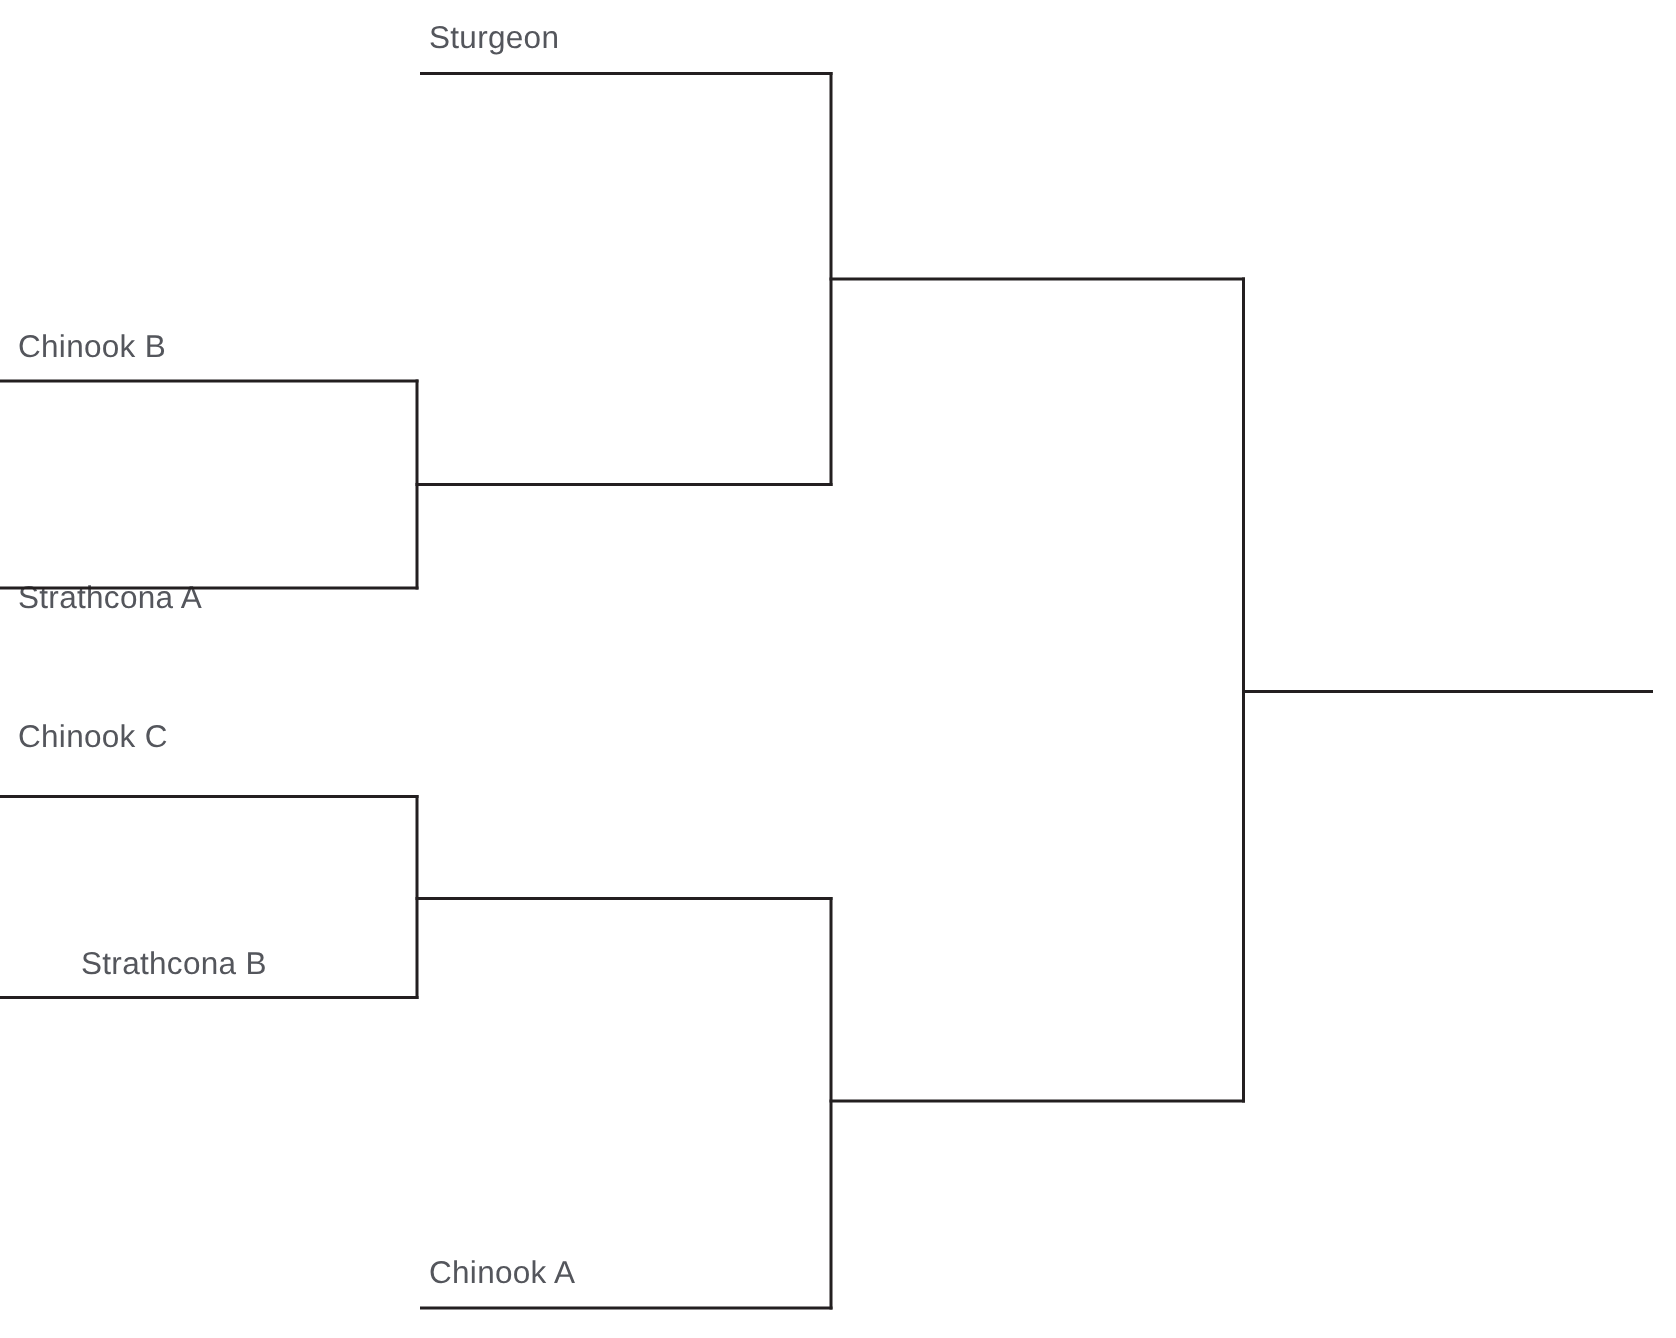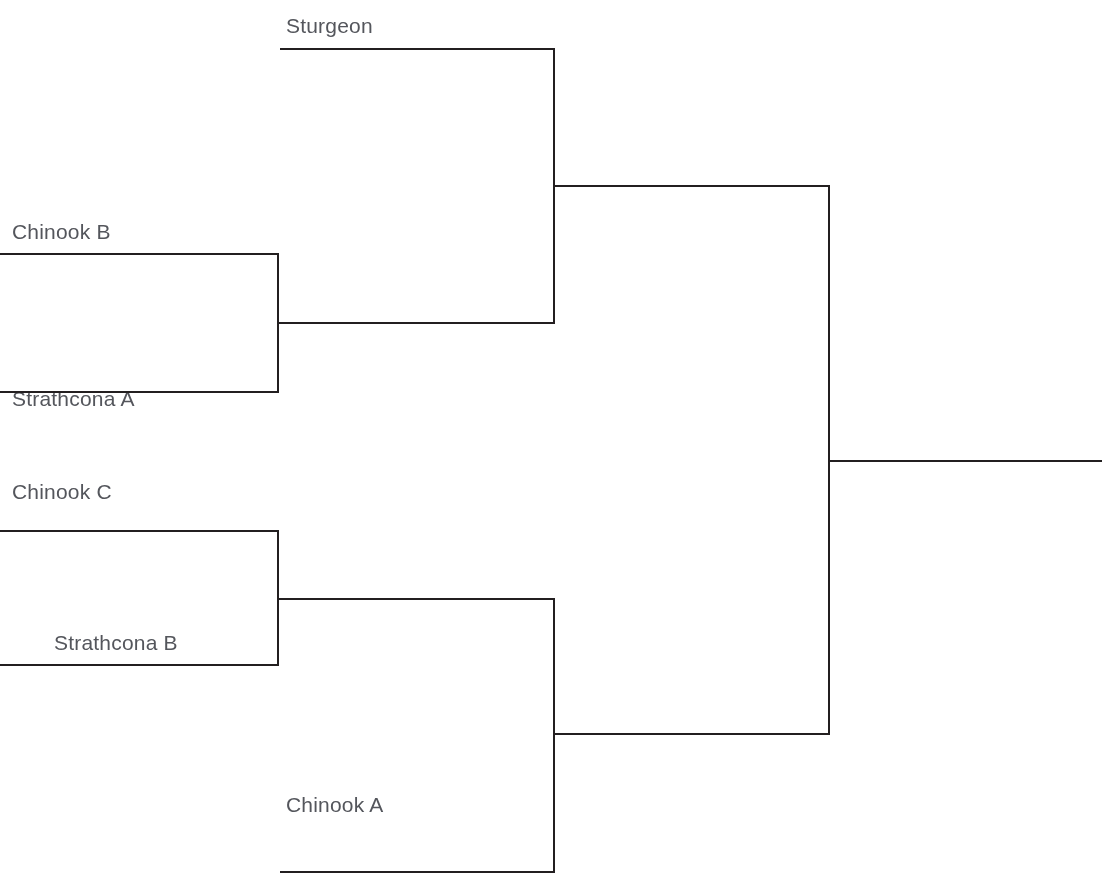--- a/index.html
+++ b/index.html
@@ -42,21 +42,21 @@
   <div class="team-label" style="left:286px; top:13px;">Sturgeon</div>
 
   <div class="team-label" style="left:12px; top:219px;">Chinook B</div>
 
   <div class="team-label" style="left:12px; top:354px;margin-top:32px;">Strathcona A</div>
 
   <div class="team-label" style="left:12px; top:479px;">Chinook C</div>
 
   <div class="team-label" style="left:12px; top:630px;margin-left:42px;">Strathcona B</div>
 
-  <div class="team-label" style="left:286px; top:792px;">Chinook A</div>
+  <div class="team-label" style="left:286px; top:836px;">Chinook A</div>
 
   <div class="hline" style="left:280px; top:48px; width:275px;"></div>
 
   <div class="hline" style="left:0px; top:253px; width:279px;"></div>
 
   <div class="hline" style="left:0px; top:391px; width:279px;"></div>
 
   <div class="vline" style="left:277px; top:253px; height:140px;"></div>
 
   <div class="hline" style="left:277px; top:322px; width:278px;"></div>

